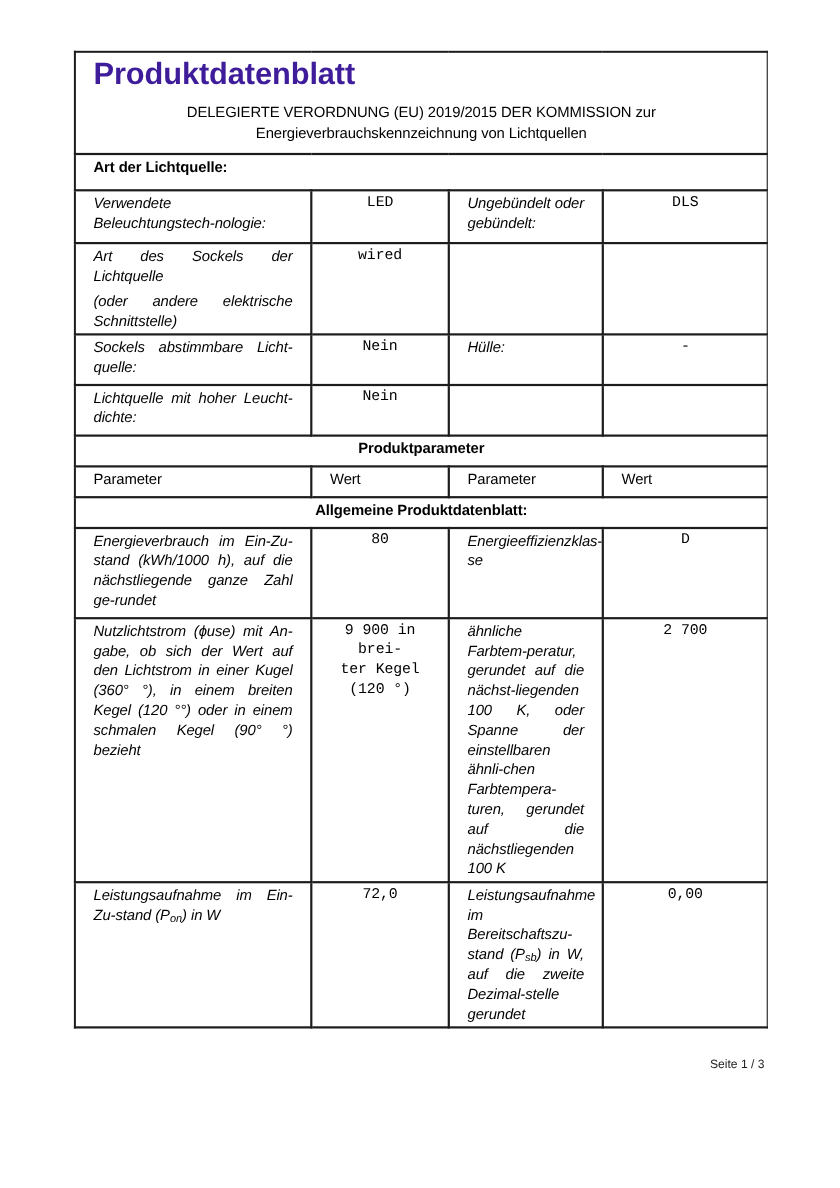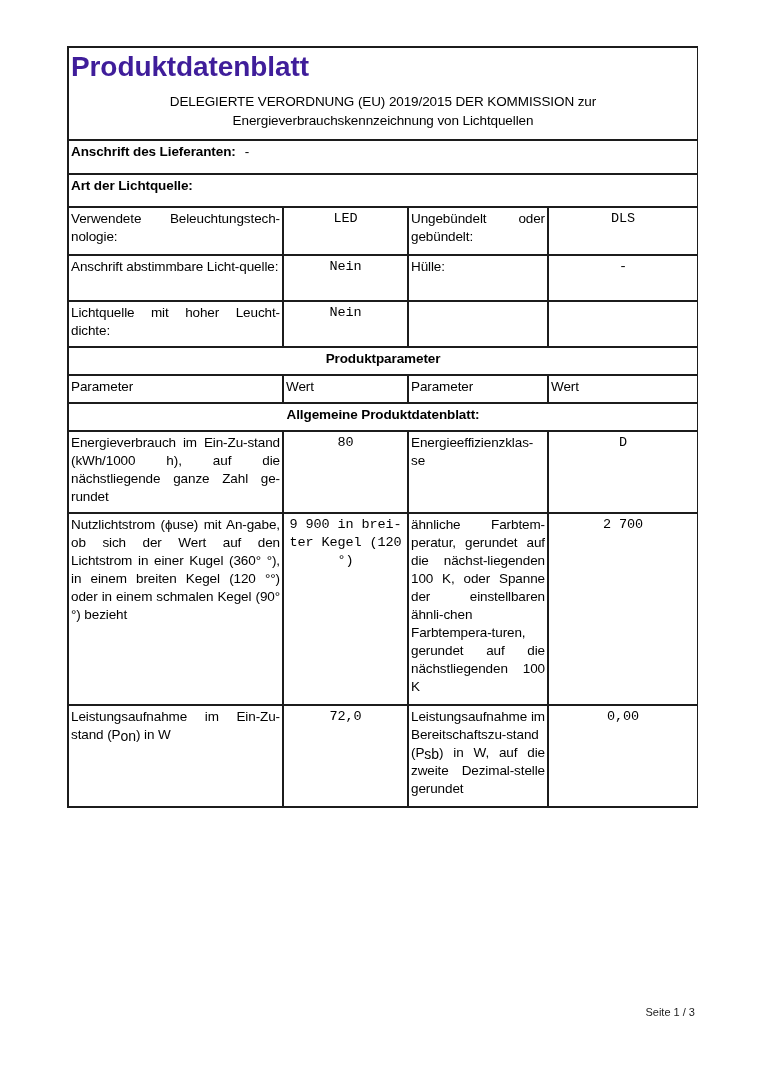--- a/index.html
+++ b/index.html
@@ -22,21 +22,21 @@
     overflow: hidden;
   }
   table.sheet {
     border-collapse: collapse;
     table-layout: fixed;
     width: 630px;
   }
   table.sheet td {
     border: 2px solid #1c1c1c;
     vertical-align: top;
-    padding: 2px 2px;
+    padding: 2px 16px;
     font-size: 13.5px;
     line-height: 18px;
     letter-spacing: -0.1px;
     overflow: hidden;
   }
   td.title-cell { padding: 6px 7px 4px 7px; }
   .doc-title {
     font-size: 28px;
     font-weight: bold;
     line-height: 32px;
@@ -45,39 +45,39 @@
   .doc-subtitle {
     font-size: 13.5px;
     line-height: 19px;
     margin-top: 9px;
     white-space: pre-line;
     text-align: center;
   }
   td.info { padding-top: 5px; }
   td.info b { font-weight: bold; }
   td.info .val { margin-left: 9px; }
-  td.p { text-align: justify; }
+  td.p { text-align: justify; font-style: italic; }
   td.v { text-align: center; white-space: pre-line; font-family: Liberation Mono, monospace; }
   td.section {
     text-align: center;
     font-weight: bold;
     border-radius: 10px;
   }
   .para + .para { margin-top: 5px; }
   sub {
-    font-size: 14px;
+    font-size: 10px;
     line-height: 0;
     vertical-align: baseline;
     position: relative;
     top: 2px;
     letter-spacing: 0;
   }
   .footer {
     position: absolute;
-    left: 67px; top: 1006px;
+    left: 67px; top: 962px;
     width: 628px;
     text-align: right;
     font-size: 11px;
     line-height: 13px;
     color: #1c1c1c;
   }
 </style>
 </head>
 <body>
 
@@ -94,38 +94,42 @@
 
         <tr>
           <td colspan="4" class="title-cell" style="height:87px">
             <div class="doc-title" style="color: rgb(63, 29, 154);">Produktdatenblatt</div>
             <div class="doc-subtitle">DELEGIERTE VERORDNUNG (EU) 2019/2015 DER KOMMISSION zur
 Energieverbrauchskennzeichnung von Lichtquellen</div>
           </td>
         </tr>
 
         <tr>
-          <td colspan="4" class="info" style="height:28px">
-            <b>Anschrift des Lieferanten:</b><span class="val">-</span>
-          </td>
-        </tr>
-        <tr>
           <td colspan="4" class="info" style="height:27px">
             <b>Art der Lichtquelle:</b>
           </td>
         </tr>
 
         <tr>
           <td class="p" style="height:42px">Verwendete Beleuchtungstech-nologie:</td>
           <td class="v">LED</td>
           <td class="p">Ungebündelt oder gebündelt:</td>
           <td class="v">DLS</td>
         </tr>
         <tr>
-          <td class="p" style="height:40px">Anschrift abstimmbare Licht-quelle:</td>
+          <td class="p" style="height:63px">
+              <div class="para">Art des Sockels der Lichtquelle</div>
+              <div class="para">(oder andere elektrische Schnittstelle)</div>
+            </td>
+          <td class="v">wired</td>
+          <td class="p"></td>
+          <td class="v"></td>
+        </tr>
+        <tr>
+          <td class="p" style="height:40px">Sockels abstimmbare Licht-quelle:</td>
           <td class="v">Nein</td>
           <td class="p">Hülle:</td>
           <td class="v">-</td>
         </tr>
         <tr>
           <td class="p" style="height:40px">Lichtquelle mit hoher Leucht-dichte:</td>
           <td class="v">Nein</td>
           <td class="p"></td>
           <td class="v"></td>
         </tr>

